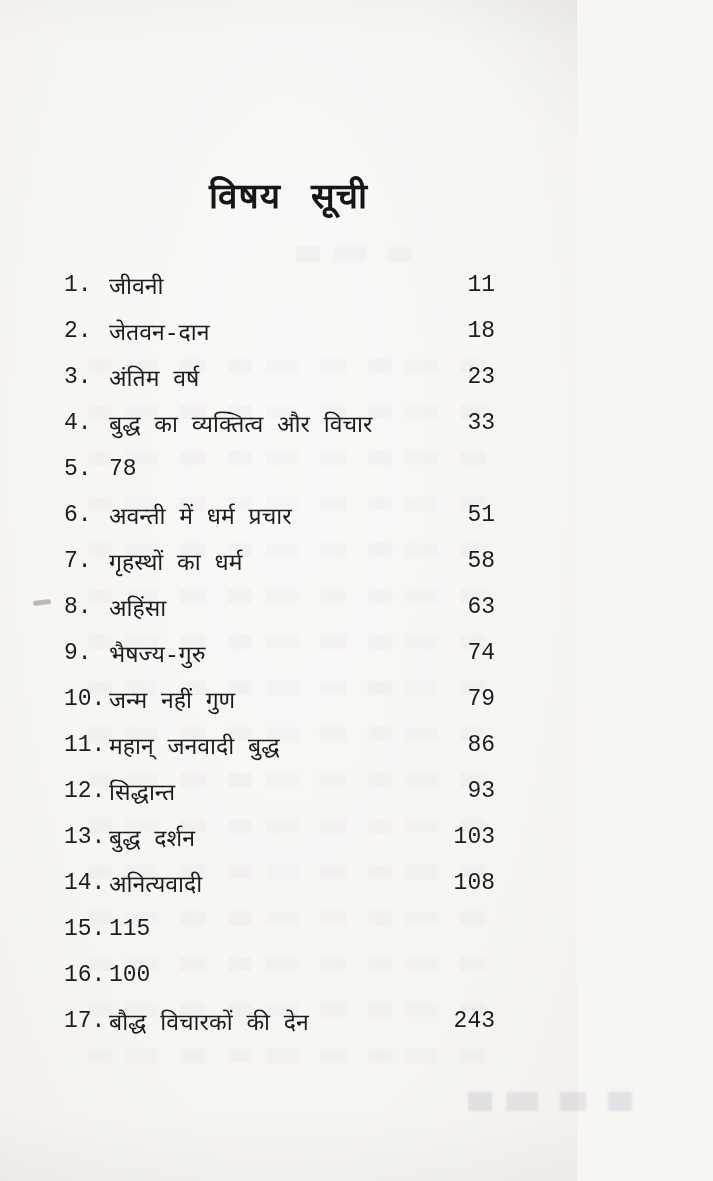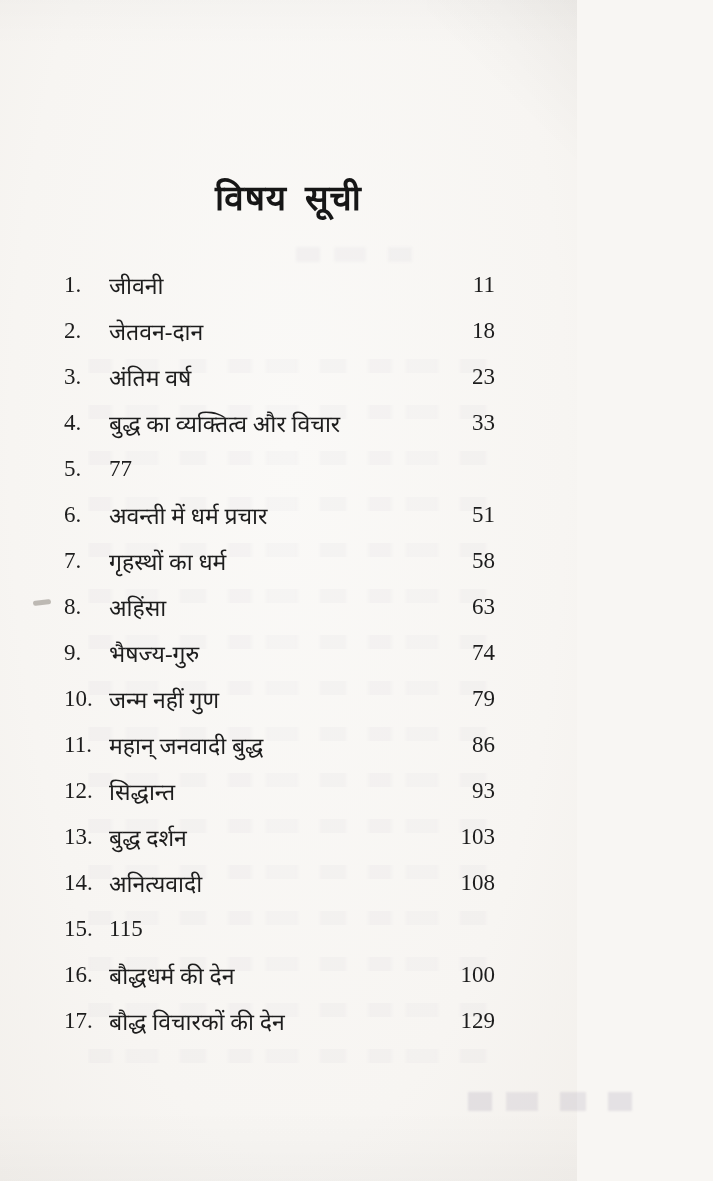--- a/index.html
+++ b/index.html
@@ -15,20 +15,21 @@
     background: #f8f6f3;
   }
   .page {
     position: relative;
     width: 577px;
     height: 1181px;
     background:
       linear-gradient(0deg, rgba(0,0,0,0.025), rgba(0,0,0,0) 6%),
       linear-gradient(180deg, rgba(0,0,0,0.015), rgba(0,0,0,0) 4%),
       radial-gradient(ellipse at 50% 38%, #faf9f7 0%, #f7f5f2 68%, #f3f0ec 100%);
+    font-family: Liberation Mono, monospace;
   }
   
   .crease {
     position: absolute;
     top: 0; right: 0;
     width: 150px; height: 160px;
     background: linear-gradient(225deg, rgba(0,0,0,0.035), rgba(0,0,0,0) 55%);
     pointer-events: none;
   }
   .title {
@@ -148,21 +149,21 @@
       <span class="chapter">अंतिम वर्ष</span>
       <span class="pageno">23</span>
     </li>
       <li class="row">
       <span class="num">4.</span>
       <span class="chapter">बुद्ध का व्यक्तित्व और विचार</span>
       <span class="pageno">33</span>
     </li>
       <li class="row">
       <span class="num">5.</span>
-      <span class="pageno">77</span>
+      <span class="pageno">78</span>
     </li>
       <li class="row">
       <span class="num">6.</span>
       <span class="chapter">अवन्ती में धर्म प्रचार</span>
       <span class="pageno">51</span>
     </li>
       <li class="row">
       <span class="num">7.</span>
       <span class="chapter">गृहस्थों का धर्म</span>
       <span class="pageno">58</span>
@@ -201,23 +202,22 @@
       <span class="num">14.</span>
       <span class="chapter">अनित्यवादी</span>
       <span class="pageno">108</span>
     </li>
       <li class="row">
       <span class="num">15.</span>
       <span class="pageno">115</span>
     </li>
       <li class="row">
       <span class="num">16.</span>
-      <span class="chapter">बौद्धधर्म की देन</span>
       <span class="pageno">100</span>
     </li>
       <li class="row">
       <span class="num">17.</span>
       <span class="chapter">बौद्ध विचारकों की देन</span>
-      <span class="pageno">129</span>
+      <span class="pageno">243</span>
     </li>
     </ol>
 
 </div>
 
 </body></html>

